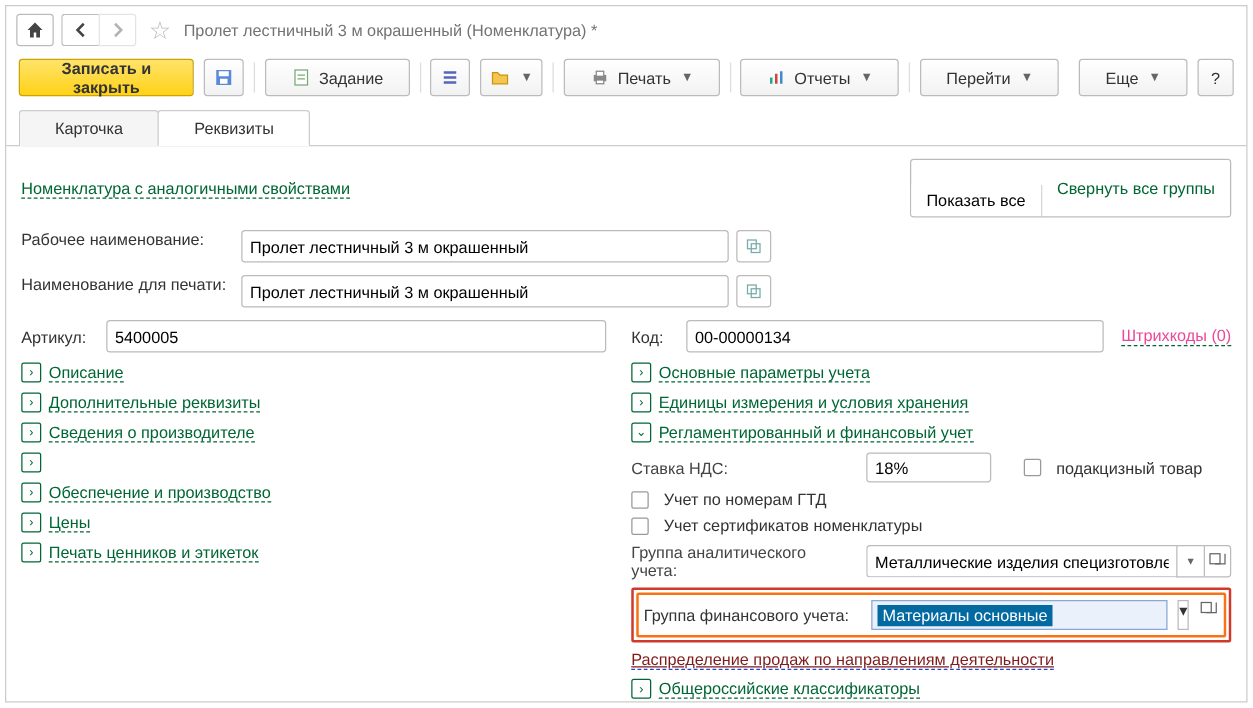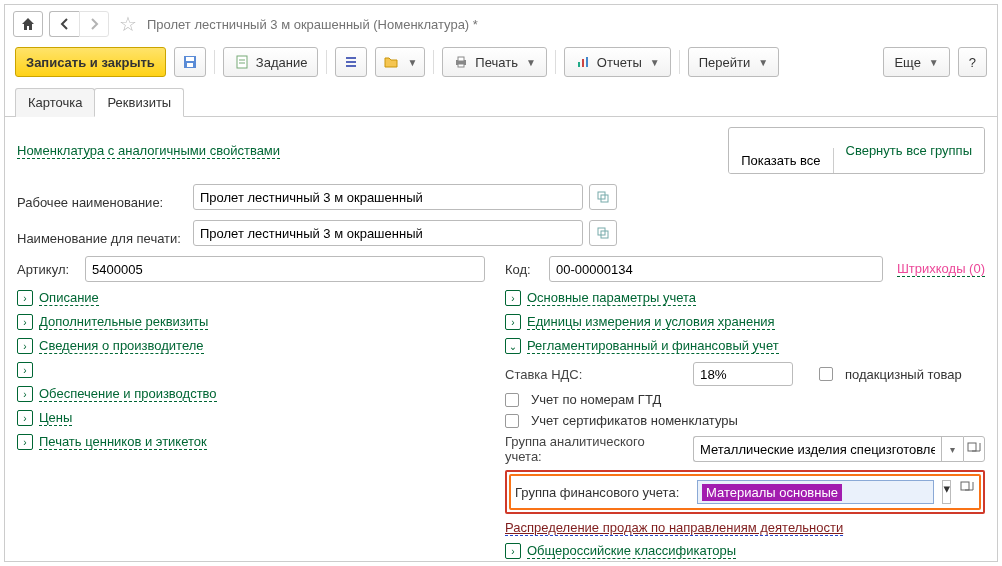--- a/index.html
+++ b/index.html
@@ -43,41 +43,41 @@
   .toolbar {
     display:flex; align-items:center; gap:8px;
     padding: 4px 10px 10px 10px;
   }
   .btn {
     border: 1px solid #bbb;
     background: linear-gradient(#fff,#f2f2f2);
     border-radius: 3px;
     height: 30px;
     display:inline-flex; align-items:center; gap:6px;
-    padding: 0 10px;
+    padding: 0 20px;
     cursor:pointer;
     font-size:13px;
     color:#333;
   }
   .btn.yellow {
     background: linear-gradient(#ffe36a,#ffd217);
     border-color:#caa400;
     font-weight:bold;
     color:#333;
   }
   .btn .dd { font-size:10px; color:#666; margin-left:2px; }
   .spacer { flex:1; }
   .tabs {
     display:flex;
     padding: 0 10px;
     border-bottom:1px solid #ccc;
     gap:0;
   }
   .tab {
-    padding:6px 12px;
+    padding:6px 28px;
     border:1px solid #ccc;
     border-bottom:none;
     background:#f5f5f5;
     cursor:pointer;
     position:relative; top:1px;
     border-radius:3px 3px 0 0;
     margin-right:-1px;
   }
   .tab.active {
     background:#fff;
@@ -85,21 +85,21 @@
   }
   .content { padding:10px 12px; }
   .toprow { display:flex; align-items:center; gap:24px; }
   .link { color:#006634; text-decoration:none; }
   .link.dashed { border-bottom:1px dashed #006634; }
   .link.blue2 { color:#7f1d1d; border-bottom:1px dashed #2244cc;text-decoration:underline; }
   .rightbtns { margin-left:auto; display:flex; border:1px solid #bbb; border-radius:3px; overflow:hidden; }
   .rightbtns .halfbtn { padding:5px 12px; background:#fff; border:none; font-size:13px; cursor:pointer; }
   .rightbtns .halfbtn:first-child { border-right:1px solid #ccc;margin-top:20px; }
   .rightbtns .halfbtn.green { color:#006634; }
-  .form-row { display:flex; align-items:flex-end; margin-top:10px; gap:6px; }
+  .form-row { display:flex; align-items:flex-start; margin-top:10px; gap:6px; }
   .label { width:170px; color:#333; }
   .input {
     border:1px solid #bbb; border-radius:3px;
     height:26px; padding:2px 6px; background:#fff;
     font-size:13px;
   }
   .input.wide { width:390px; }
   .icon-sq {
     width:28px; height:26px;
     border:1px solid #bbb; border-radius:3px;
@@ -136,21 +136,21 @@
     display:inline-flex; align-items:center; justify-content:center; cursor:pointer;
   }
   .combo .dd-btn { border-right:none; font-size:10px; color:#666; }
   .combo .open-btn { border-top-right-radius:3px; border-bottom-right-radius:3px; }
   .highlight-outer { border:2px solid #d03a2a; padding:2px; border-radius:2px; margin-top:4px; }
   .highlight-inner { border:2px solid #f97316; padding:4px; border-radius:2px; display:flex; align-items:center; gap:8px; }
   .sel-input {
     flex:1; height:24px; border:1px solid #8aa9d6; background:#eaf1fb;
     display:flex; align-items:center; padding:0 4px;
   }
-  .sel-text { background:#a21caf; color:#fff; padding:1px 4px; font-size:13px; }
+  .sel-text { background:#0369a1; color:#fff; padding:1px 4px; font-size:13px; }
   svg.ico { width:16px; height:16px; }
   .divider { width:1px; height:24px; background:#ddd; }
 </style>
 </head>
 <body>
 
 <div class="window">
 
   <div class="titlebar">
     <div class="nav-btn">

